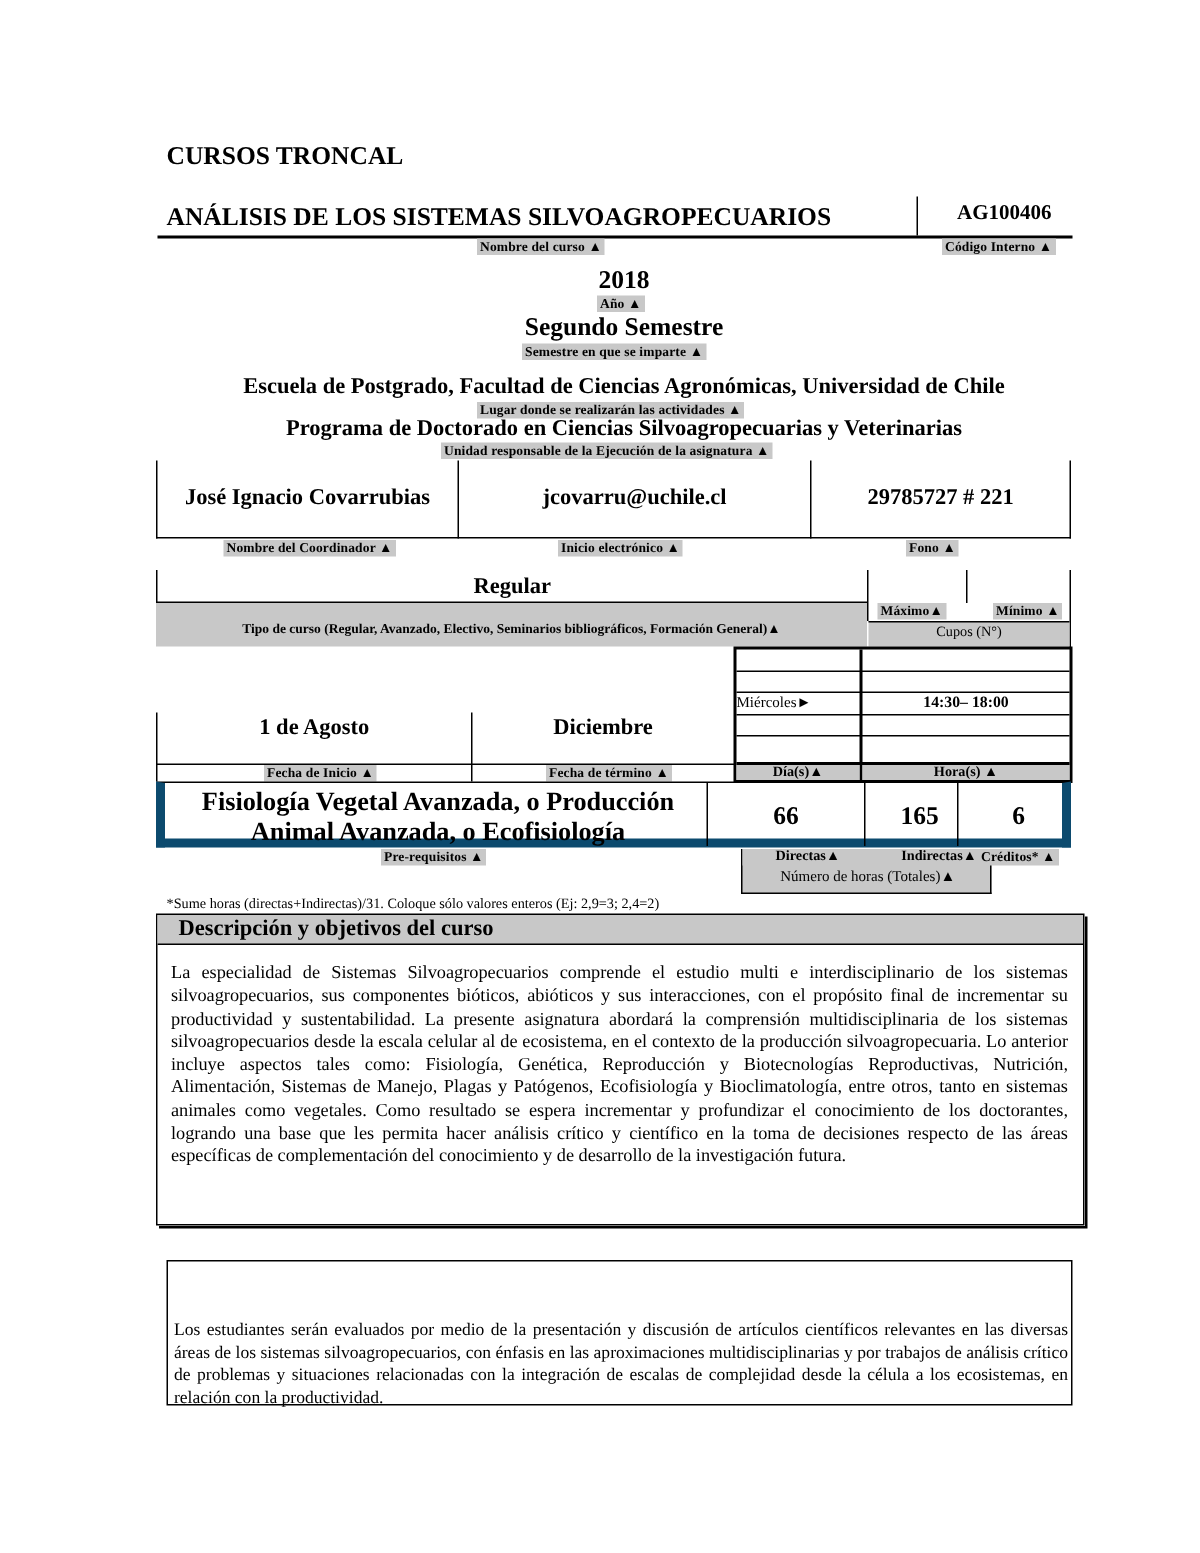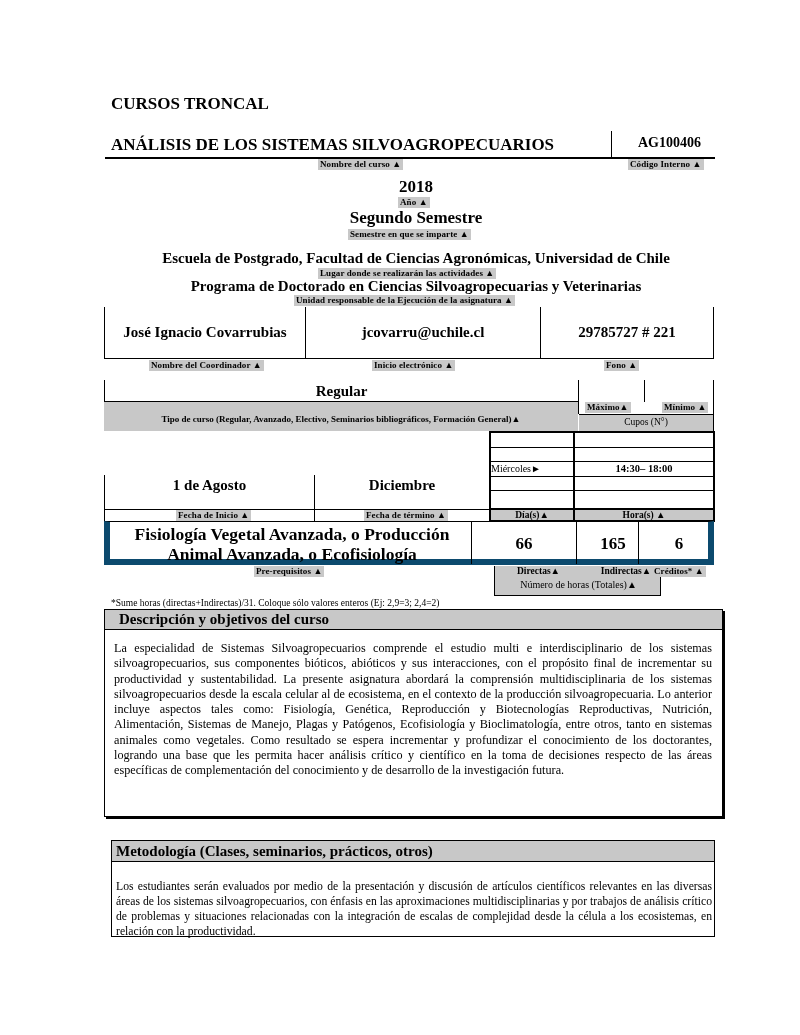--- a/index.html
+++ b/index.html
@@ -111,15 +111,14 @@
 </div>
 <div class="lbl" style="left:652px;top:566px;">Créditos* ▲</div>
 <div class="abs" style="left:111px;top:598px;font-size:9.5px;white-space:nowrap;">*Sume horas (directas+Indirectas)/31. Coloque sólo valores enteros (Ej: 2,9=3; 2,4=2)</div>
 
 <div class="cell" style="left:104px;top:609px;width:619px;height:208px;border:1px solid #000;box-shadow:2px 2px 0 #000;">
   <div class="grey b" style="height:19px;border-bottom:1px solid #000;font-size:15px;line-height:19px;padding-left:14px;">Descripción y objetivos del curso</div>
   <div class="para" style="position:absolute;left:9px;top:31px;width:598px;">La especialidad de Sistemas Silvoagropecuarios comprende el estudio multi e interdisciplinario de los sistemas silvoagropecuarios, sus componentes bióticos, abióticos y sus interacciones, con el propósito final de incrementar su productividad y sustentabilidad. La presente asignatura abordará la comprensión multidisciplinaria de los sistemas silvoagropecuarios desde la escala celular al de ecosistema, en el contexto de la producción silvoagropecuaria. Lo anterior incluye aspectos tales como: Fisiología, Genética, Reproducción y Biotecnologías Reproductivas, Nutrición, Alimentación, Sistemas de Manejo, Plagas y Patógenos, Ecofisiología y Bioclimatología, entre otros, tanto en sistemas animales como vegetales. Como resultado se espera incrementar y profundizar el conocimiento de los doctorantes, logrando una base que les permita hacer análisis crítico y científico en la toma de decisiones respecto de las áreas específicas de complementación del conocimiento y de desarrollo de la investigación futura.</div>
 </div>
 
 <div class="cell" style="left:111px;top:840px;width:604px;height:97px;border:1px solid #000;">
-  <div class="grey b" style="height:20px;border-bottom:1px solid #000;font-size:15px;line-height:20px;padding-left:4px;">Metodología (Clases, seminarios, prácticos, otros)</div>
   <div class="para" style="position:absolute;left:4px;top:38px;width:596px;font-size:11.7px;line-height:15px;">Los estudiantes serán evaluados por medio de la presentación y discusión de artículos científicos relevantes en las diversas áreas de los sistemas silvoagropecuarios, con énfasis en las aproximaciones multidisciplinarias y por trabajos de análisis crítico de problemas y situaciones relacionadas con la integración de escalas de complejidad desde la célula a los ecosistemas, en relación con la productividad.</div>
 </div>
 
 </body></html>

